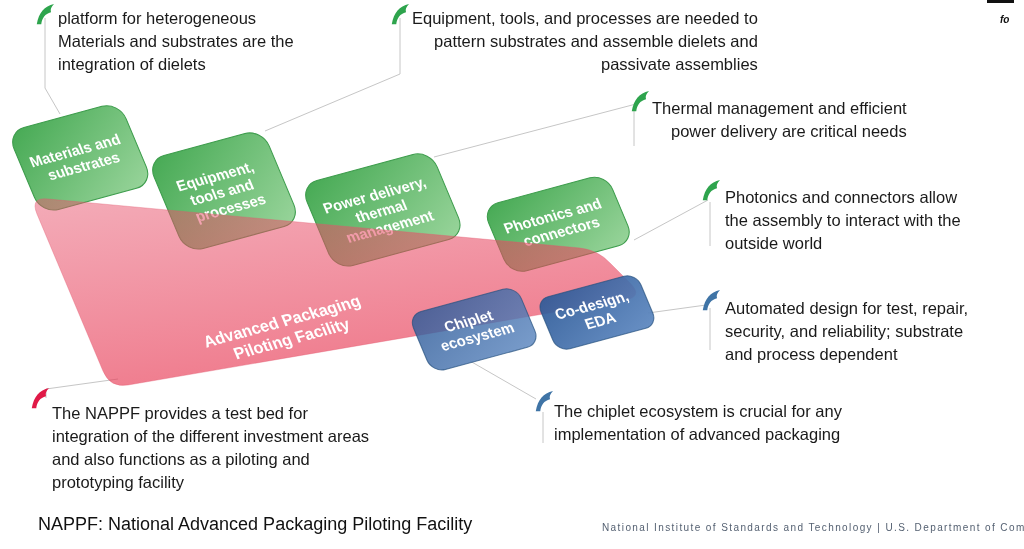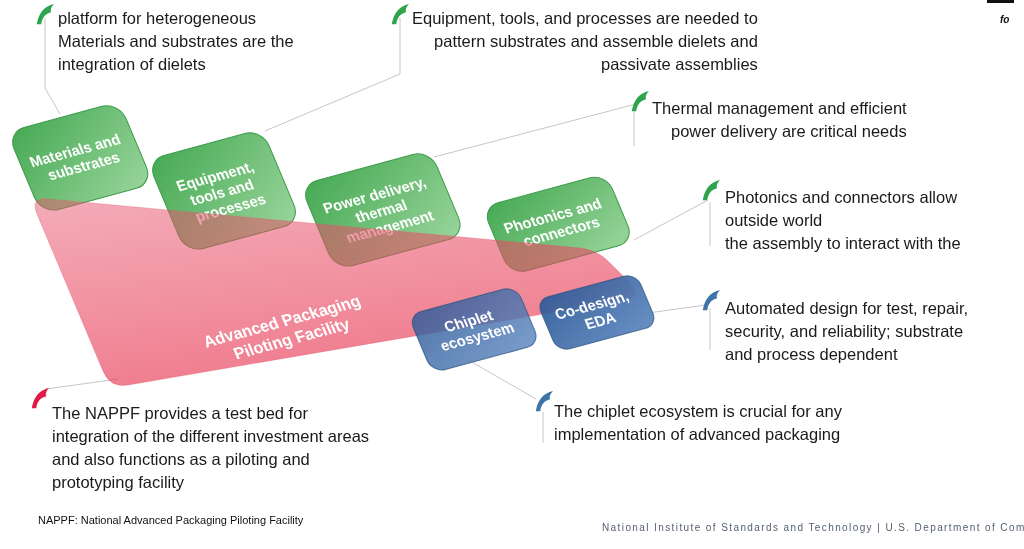--- a/index.html
+++ b/index.html
@@ -9,21 +9,21 @@
   }
   svg text{font-family:"Liberation Sans", sans-serif;}
   .callout{position:absolute;font-size:16.5px;line-height:23px;color:#1a1a1a;}
   .cline{white-space:nowrap;}
   .tile-label{fill:#ffffff;font-size:14px;font-weight:600;}
   .pink-label{fill:#ffffff;font-size:15.5px;font-weight:600;}
   .connector{stroke:#c6c6c6;stroke-width:1;fill:none;}
   .mark-green{fill:#2ea44d;}
   .mark-blue{fill:#3f74a6;}
   .mark-red{fill:#e01947;}
-  #footnote{position:absolute;left:38px;top:514px;font-size:11px;color:#111;}
+  #footnote{position:absolute;left:38px;top:514px;font-size:18px;color:#111;}
   #nist-footer{
     position:absolute;left:602px;top:522px;font-size:10px;letter-spacing:0.14em;
     color:#556172;white-space:nowrap;font-weight:500;
   }
   #corner-fragment{position:absolute;left:1000px;top:2px;font-size:10px;font-style:italic;font-weight:700;color:#111;margin-top:12px;}
   #corner-bar{position:absolute;left:987px;top:0;width:27px;height:3px;background:#111;}
 </style>
 </head>
 <body>
 
@@ -133,22 +133,22 @@
   <div class="cline">passivate assemblies</div>
 </div>
 
 <div class="callout" style="left:652px;top:97px;text-align:right;">
   <div class="cline">Thermal management and efficient</div>
   <div class="cline">power delivery are critical needs</div>
 </div>
 
 <div class="callout" style="left:725px;top:186px;">
   <div class="cline">Photonics and connectors allow</div>
+  <div class="cline">the assembly to interact with the</div>
   <div class="cline">outside world</div>
-  <div class="cline">the assembly to interact with the</div>
 </div>
 
 <div class="callout" style="left:725px;top:297px;">
   <div class="cline">Automated design for test, repair,</div>
   <div class="cline">security, and reliability; substrate</div>
   <div class="cline">and process dependent</div>
 </div>
 
 <div class="callout" style="left:554px;top:400px;">
   <div class="cline">The chiplet ecosystem is crucial for any</div>

